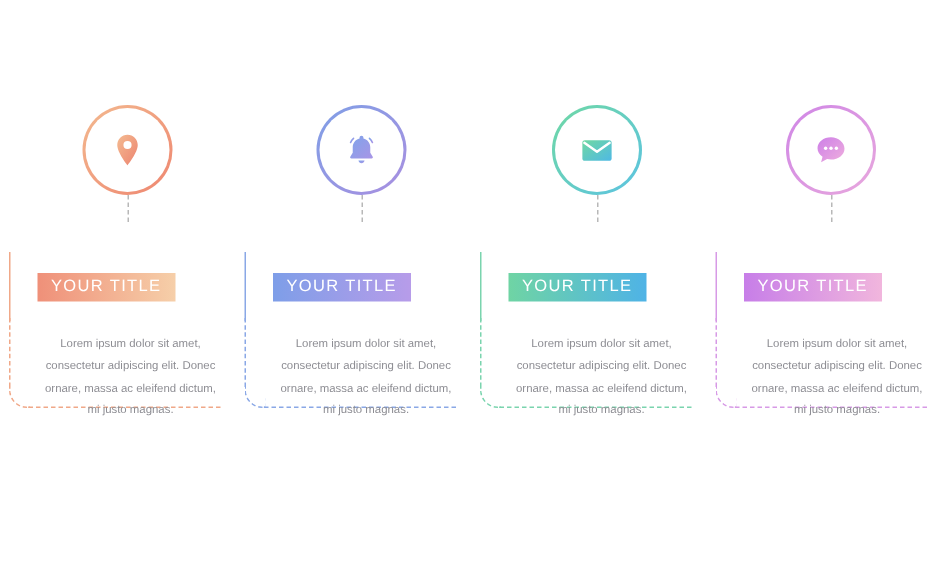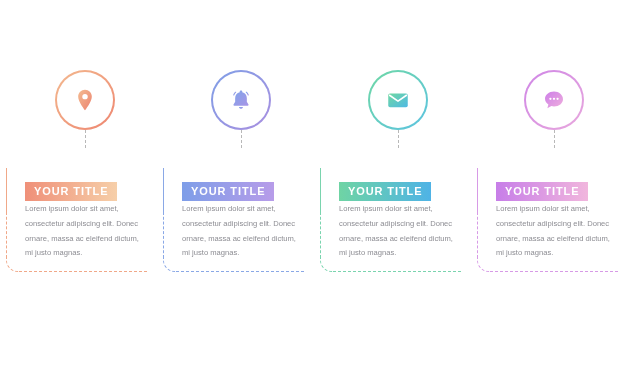--- a/index.html
+++ b/index.html
@@ -159,32 +159,33 @@
   .card-body {
     position: absolute;
     left: 19px;
     top: 13px;
     width: 134px;
   }
   .title-pill {
     display: inline-block;
     color: #ffffff;
     font-size: 11px;
-    font-weight: bold;
+    font-weight: normal;
     letter-spacing: 0.9px;
     padding: 4px 9px 4px 9px;
     line-height: 1;
     white-space: nowrap;
   }
   .card-text {
-    margin-top: 1px;
+    margin-top: 21px;
     font-size: 7.6px;
     line-height: 1.95;
     color: #8d8d93;
     width: 124px;
+    text-align: center;
   }
 </style>
 </head>
 <body>
 
 <div class="infographic">
 
   <div class="icon-row">
 
     <div class="icon-node" style="left:55px">

